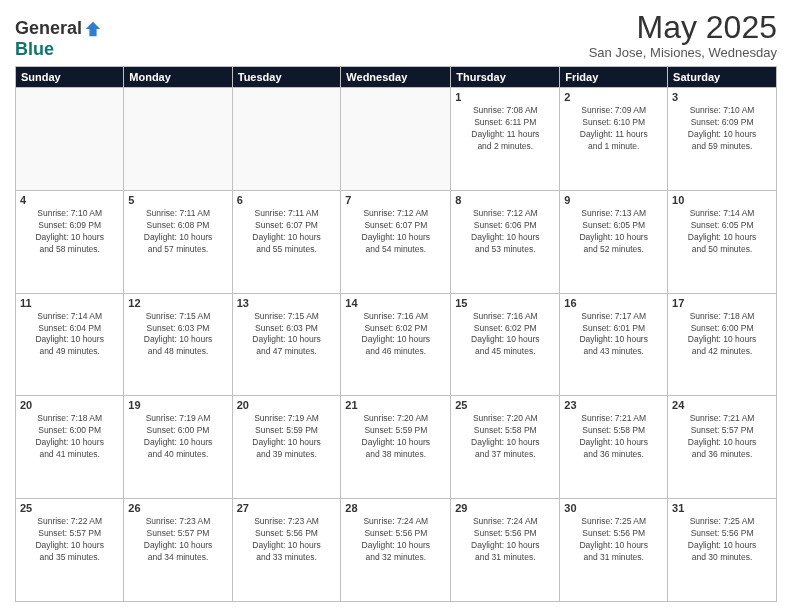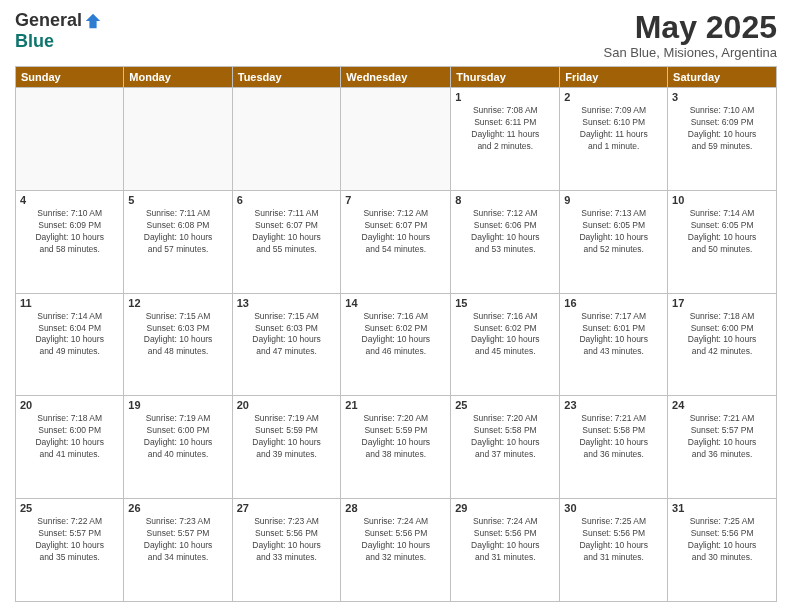--- a/index.html
+++ b/index.html
@@ -12,21 +12,21 @@
     }
     .page {
       width: 792px;
       height: 612px;
       padding: 10px 15px;
       display: flex;
       flex-direction: column;
     }
     .header {
       display: flex;
-      align-items: flex-start;
+      align-items: flex-end;
       justify-content: space-between;
       margin-bottom: 6px;
     }
     .logo {
       display: flex;
       flex-direction: column;
       align-items: flex-start;
     }
     .logo-text {
       display: flex;
@@ -45,35 +45,35 @@
     .logo-icon {
       width: 18px;
       height: 18px;
       margin-left: 2px;
     }
     .title-block {
       text-align: right;
     }
     .month-title {
       font-size: 32px;
-      font-weight: bold;
+      font-weight: normal;
       color: #333;
       line-height: 1.1;
     }
     .location {
       font-size: 13px;
       color: #555;
     }
     .calendar {
       width: 100%;
       border-collapse: collapse;
       flex: 1;
     }
     .calendar th {
-      background-color: #a16207;
+      background-color: #0f172a;
       color: white;
       font-size: 11px;
       font-weight: bold;
       padding: 4px 5px;
       text-align: left;
       border: 1px solid #c0c0c0;
     }
     .calendar td {
       border: 1px solid #c0c0c0;
       vertical-align: top;
@@ -109,21 +109,21 @@
       <div class="logo-text">
         <span class="logo-general">General</span>
         <svg class="logo-icon" viewBox="0 0 20 20" xmlns="http://www.w3.org/2000/svg">
           <polygon points="10,2 18,10 14,10 14,18 6,18 6,10 2,10" fill="#2d7dd2"></polygon>
         </svg>
       </div>
       <span class="logo-blue">Blue</span>
     </div>
     <div class="title-block">
       <div class="month-title">May 2025</div>
-      <div class="location">San Blue, Misiones, Argentina</div>
+      <div class="location">San Jose, Misiones, Wednesday</div>
     </div>
   </div>
 
   <table class="calendar">
     <thead>
       <tr>
         <th>Sunday</th>
         <th>Monday</th>
         <th>Tuesday</th>
         <th>Wednesday</th>

